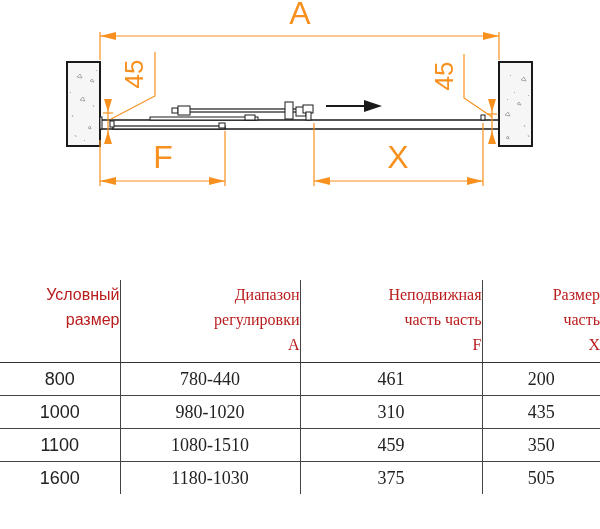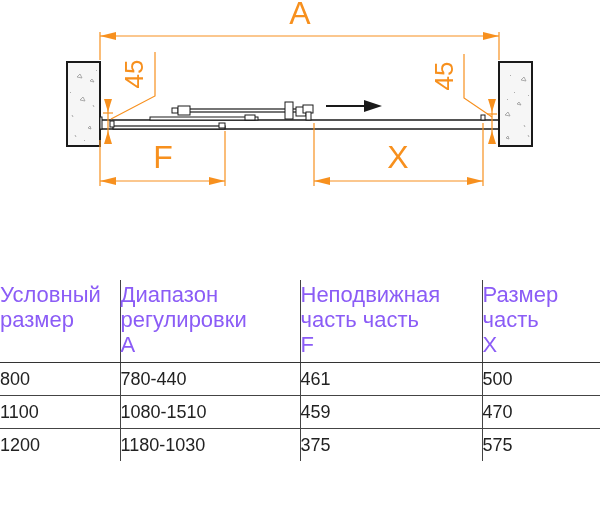--- a/index.html
+++ b/index.html
@@ -28,42 +28,44 @@
       top: 280px;
       width: 600px;
     }
     table.spec {
       border-collapse: collapse;
       width: 600px;
       table-layout: fixed;
     }
     table.spec th {
       font-weight: normal;
-      font-size: 22px;
+      font-size: 16px;
       line-height: 25px;
-      text-align: left;
+      text-align: right;
       vertical-align: top;
       padding: 2px 0 5px 0;
       border-bottom: 1.5px solid #333;
-      color: #8b5cf6;
+      color: #b91c1c;
     }
     table.spec td {
       font-size: 18px;
       height: 32px;
       line-height: 32px;
+      text-align: center;
       padding: 0;
       border-bottom: 1.5px solid #444;
       color: #222;
     }
     table.spec tr:last-child td {
       border-bottom: none;
     }
     table.spec th + th,
     table.spec td + td {
       border-left: 1.5px solid #444;
+      font-family: Liberation Serif, serif;
     }
     table.spec th .line {
       display: block;
     }
     col.c1 { width: 120px; }
     col.c2 { width: 180px; }
     col.c3 { width: 182px; }
     col.c4 { width: 118px; }
   </style>
 </head>
@@ -202,29 +204,35 @@
           <span class="line">часть</span>
           <span class="line">X</span>
         </th>
       </tr>
     </thead>
     <tbody>
       <tr>
         <td>800</td>
         <td>780-440</td>
         <td>461</td>
-        <td>500</td>
+        <td>200</td>
+      </tr>
+      <tr>
+        <td>1000</td>
+        <td>980-1020</td>
+        <td>310</td>
+        <td>435</td>
       </tr>
       <tr>
         <td>1100</td>
         <td>1080-1510</td>
         <td>459</td>
-        <td>470</td>
-      </tr>
-      <tr>
-        <td>1200</td>
+        <td>350</td>
+      </tr>
+      <tr>
+        <td>1600</td>
         <td>1180-1030</td>
         <td>375</td>
-        <td>575</td>
+        <td>505</td>
       </tr>
     </tbody>
   </table>
 </div>
 
 </body></html>

